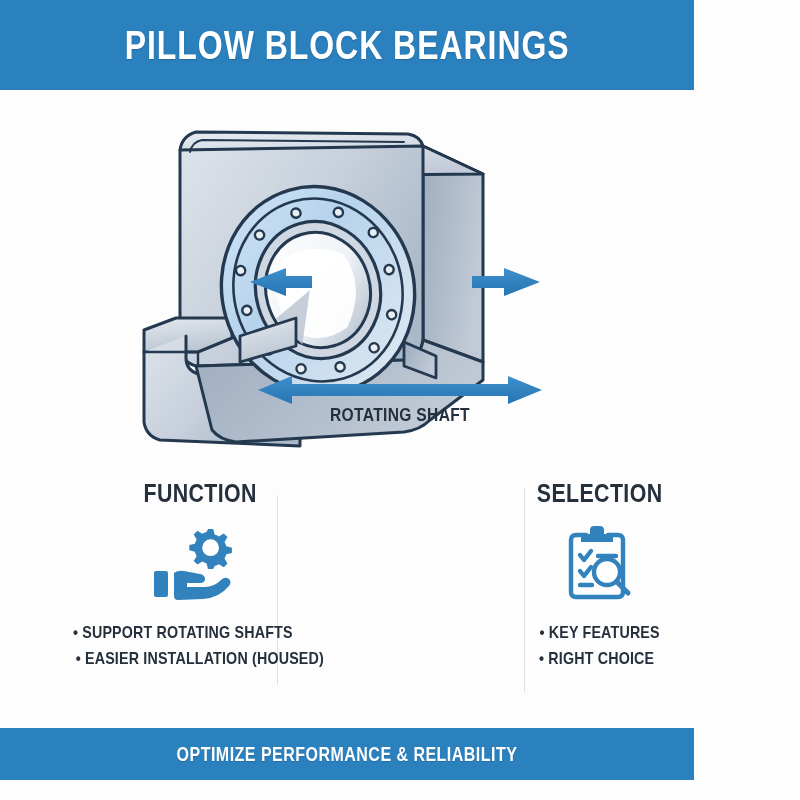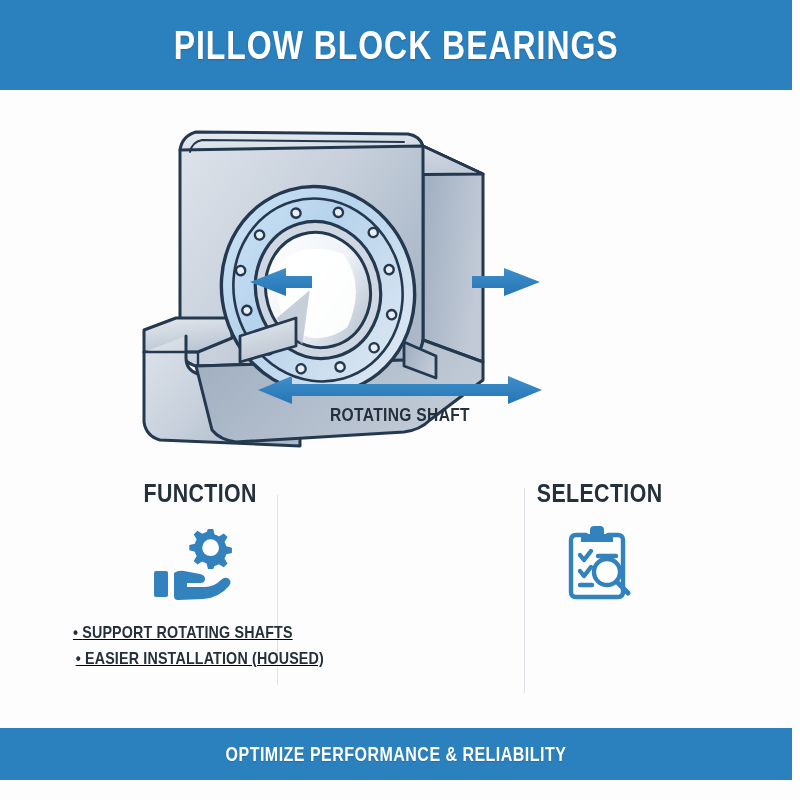--- a/index.html
+++ b/index.html
@@ -6,21 +6,21 @@
   body{
     width:800px;height:800px;overflow:hidden;
     background:#ffffff;
     font-family:"Liberation Sans", sans-serif;
     -webkit-font-smoothing:antialiased;
   }
   .page{position:relative;width:800px;height:800px;background:#fdfdfd;}
 
   
   .banner{
-    position:absolute;left:0;width:792px;
+    position:absolute;left:0;width:694px;
     background:#2b80be;
     display:flex;align-items:center;justify-content:center;
   }
   .banner-top{top:0;height:90px;}
   .banner-bottom{top:728px;height:52px;}
 
   .title{
     color:#ffffff;
     font-family:"Liberation Sans Narrow","Liberation Sans",sans-serif;
     font-weight:bold;
@@ -67,21 +67,21 @@
   .col-head{
     margin-top:8px;
     color:#25303d;
     font-family:"Liberation Sans Narrow","Liberation Sans",sans-serif;
     font-weight:bold;font-size:26px;letter-spacing:.5px;
     transform:scaleX(.82);white-space:nowrap;
   }
   .col-icon{margin-top:16px;height:78px;display:flex;align-items:center;justify-content:center;}
   .col-list{
     margin-top:20px;
-    display:flex;flex-direction:column;align-items:center;gap:6px;text-decoration:underline;
+    display:flex;flex-direction:column;align-items:center;gap:6px;
   }
   .col-list .li{
     color:#25303d;
     font-family:"Liberation Sans Narrow","Liberation Sans",sans-serif;
     font-weight:bold;font-size:17px;letter-spacing:.2px;
     white-space:nowrap;transform:scaleX(.84);
   }
   .col-left .col-list{align-items:flex-start;}
   .col-right .col-list{align-items:flex-start;}
 
@@ -229,20 +229,24 @@
             <path d="M30 5 q0-4 4-4 L40 1 q4 0 4 4 L44 9 L50 9 q3 0 3 3 L53 17 L21 17 L21 12 q0-3 3-3 L30 9 Z" fill="#3182bd" stroke="none"></path>
             <polyline points="20,30 24,35 31,26"></polyline>
             <line x1="38" y1="31" x2="56" y2="31"></line>
             <polyline points="20,46 24,51 31,42"></polyline>
             <line x1="20" y1="60" x2="32" y2="60"></line>
             <circle cx="47" cy="47" r="13" fill="#ffffff"></circle>
             <line x1="57" y1="57" x2="68" y2="68" stroke-width="5"></line>
           </g>
         </svg>
       </div>
+      <div class="col-list">
+        <div class="li">•&nbsp;<span>KEY FEATURES</span></div>
+        <div class="li">•&nbsp;<span>RIGHT CHOICE</span></div>
+      </div>
     </div>
 
   </div>
 
   <div class="banner banner-bottom">
     <div class="footer-text">OPTIMIZE PERFORMANCE &amp; RELIABILITY</div>
   </div>
 
 </div>
 

